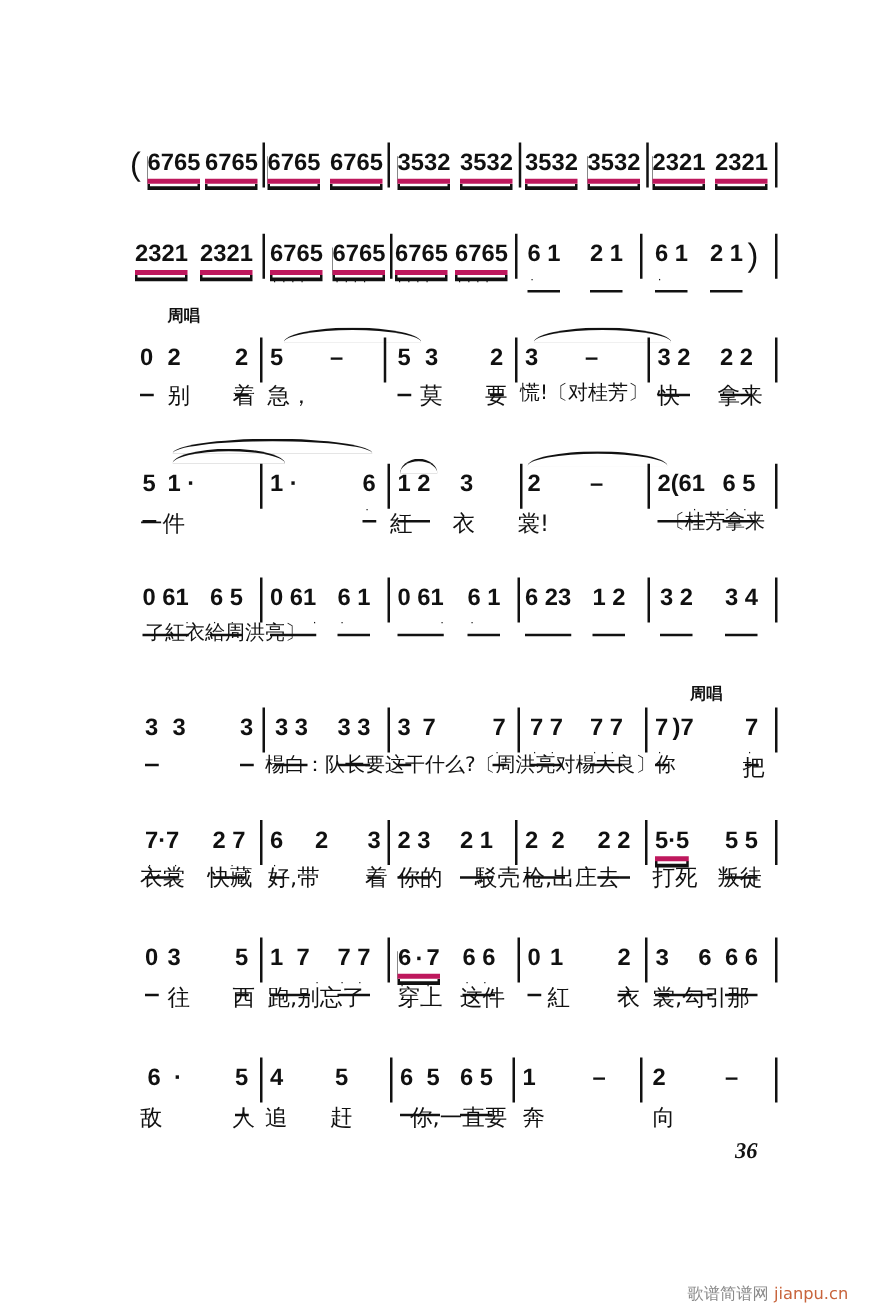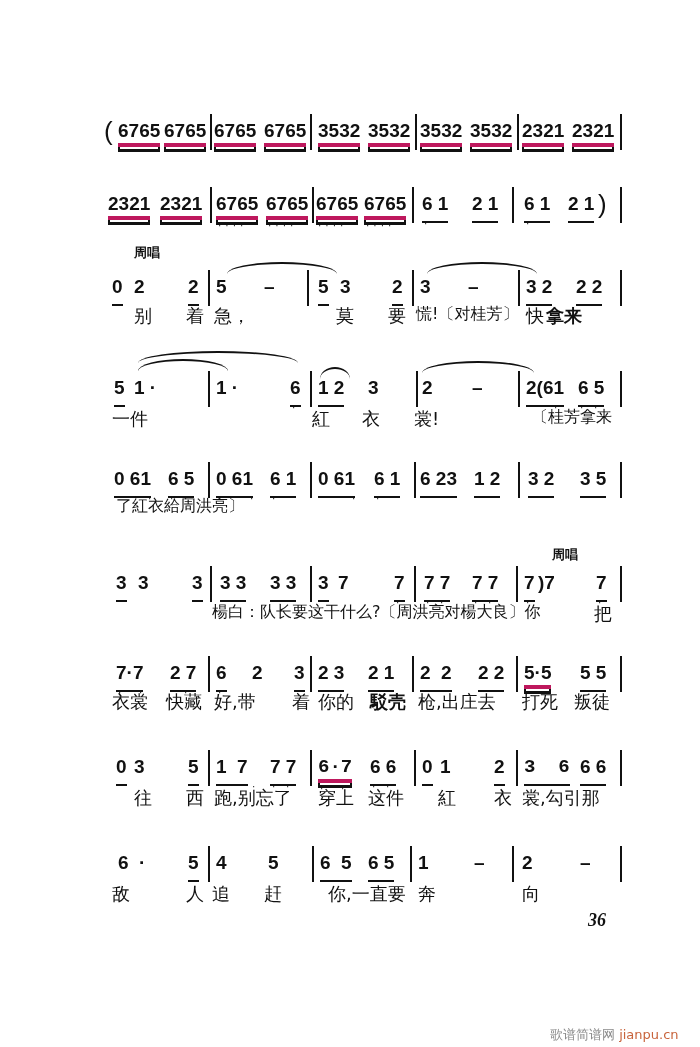--- a/index.html
+++ b/index.html
@@ -6,21 +6,21 @@
     body {
       width:700px; height:1047px; background:#ffffff; position:relative; overflow:hidden;
       font-family: "Liberation Sans", "DejaVu Sans", sans-serif; color:#111;
     }
     .row { position:absolute; left:112px; width:510px; }
     .notes { position:absolute; left:0; right:0; height:30px; }
     .note {
       position:absolute; font-weight:bold; font-size:19px; line-height:22px;
       font-family: "Liberation Sans", sans-serif; white-space:nowrap; top:0;
     }
-    .note.u1 { border-bottom:2px solid #111; padding-bottom:6px; }
+    .note.u1 { border-bottom:2px solid #111; padding-bottom:17px; }
     .note.u2 { border-bottom:4px solid #be185d; padding-bottom:1px; box-shadow:0 4px 0 -2px #fff, 0 5px 0 -0px #111; }
     .bar { position:absolute; top:-6px; width:2px; height:36px; background:#111; }
     .lyrics { position:absolute; left:0; right:0; font-size:18px; white-space:nowrap;
       font-family:"DejaVu Sans", sans-serif; }
     .lyric { position:absolute; top:0; }
     .dots { position:absolute; font-size:10px; line-height:10px; letter-spacing:4px; }
     .slur { position:absolute; border-top:2px solid #111; border-radius:50% 50% 0 0 / 100% 100% 0 0; height:10px; }
     .label { position:absolute; font-size:13px; font-weight:bold; font-family:"DejaVu Sans", sans-serif; }
     .paren { position:absolute; font-size:26px; font-weight:normal; top:-4px; }
     .pagenum { position:absolute; left:588px; top:910px; font-size:18px; font-weight:bold; font-style:italic;
@@ -104,21 +104,21 @@
     <div class="bar" style="left:508px;"></div>
   </div>
   <div class="lyrics" style="top:28px;">
     <span class="lyric" style="left:22px;">别</span>
     <span class="lyric" style="left:74px;">着</span>
     <span class="lyric" style="left:102px;">急，</span>
     <span class="lyric" style="left:224px;">莫</span>
     <span class="lyric" style="left:276px;">要</span>
     <span class="lyric" style="left:304px;font-size:16px;">慌!〔对桂芳〕</span>
     <span class="lyric" style="left:414px;">快</span>
-    <span class="lyric" style="left:434px;font-weight:bold;">拿来</span>
+    <span class="lyric" style="left:462px;">拿来</span>
   </div>
 </div>
 
 <div class="row" style="top:377px;">
   <div class="slur" style="left:26px;width:160px;top:-26px;"></div>
   <div class="slur" style="left:26px;width:90px;top:-18px;"></div>
   <div class="slur" style="left:208px;width:30px;top:-10px;"></div>
   <div class="slur" style="left:310px;width:112px;top:-16px;"></div>
   <div class="notes">
     <span class="note u1" style="left:2px;">5</span>
@@ -163,21 +163,21 @@
     <div class="bar" style="left:198px;"></div>
     <span class="note u1" style="left:206px;">0 61</span>
     <span class="dots" style="left:240px;top:26px;">·</span>
     <span class="note u1" style="left:262px;">6 1</span>
     <span class="dots" style="left:264px;top:26px;">·</span>
     <div class="bar" style="left:302px;"></div>
     <span class="note u1" style="left:308px;">6 23</span>
     <span class="note u1" style="left:362px;">1 2</span>
     <div class="bar" style="left:406px;"></div>
     <span class="note u1" style="left:416px;">3 2</span>
-    <span class="note u1" style="left:468px;">3 5</span>
+    <span class="note u1" style="left:468px;">3 4</span>
     <div class="bar" style="left:508px;"></div>
   </div>
   <div class="lyrics" style="top:28px;">
     <span class="lyric" style="left:4px;font-size:16px;">了紅衣給周洪亮〕</span>
   </div>
 </div>
 
 <div class="row" style="top:572px;">
   <span class="label" style="left:440px;top:-26px;">周唱</span>
   <div class="notes">
@@ -232,21 +232,21 @@
     <span class="note u2" style="left:412px;">5·5</span>
     <span class="note u1" style="left:468px;">5 5</span>
     <div class="bar" style="left:508px;"></div>
   </div>
   <div class="lyrics" style="top:28px;">
     <span class="lyric" style="left:0px;">衣裳</span>
     <span class="lyric" style="left:54px;">快藏</span>
     <span class="lyric" style="left:102px;">好,带</span>
     <span class="lyric" style="left:180px;">着</span>
     <span class="lyric" style="left:206px;">你的</span>
-    <span class="lyric" style="left:258px;font-weight:bold;">駁壳</span>
+    <span class="lyric" style="left:268px;">駁壳</span>
     <span class="lyric" style="left:306px;">枪,出庄去</span>
     <span class="lyric" style="left:410px;">打死</span>
     <span class="lyric" style="left:462px;">叛徒</span>
   </div>
 </div>
 
 <div class="row" style="top:756px;">
   <div class="notes">
     <span class="note u1" style="left:4px;">0</span>
     <span class="note" style="left:22px;">3</span>

